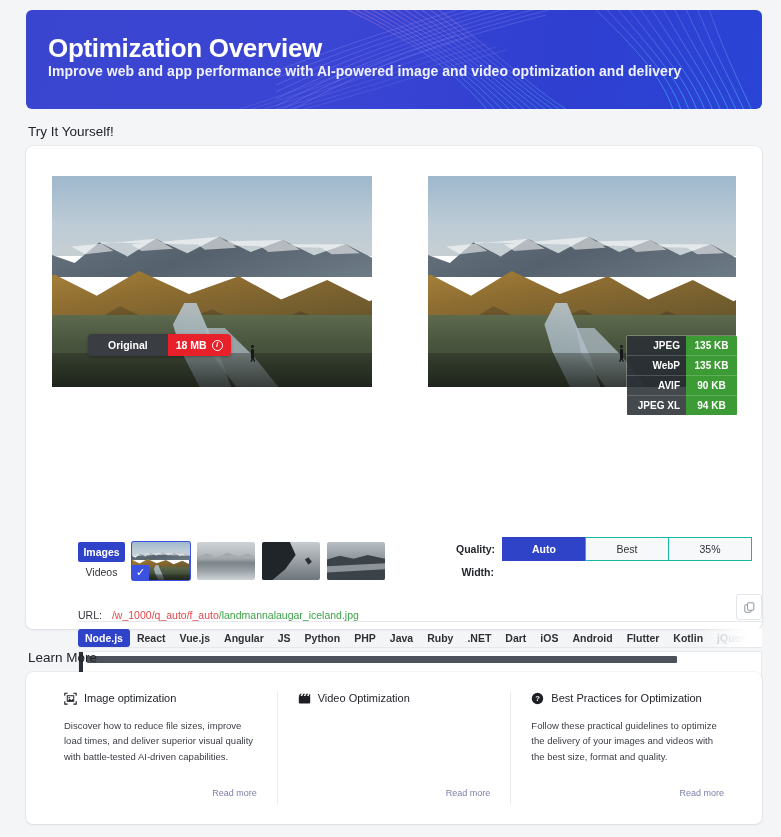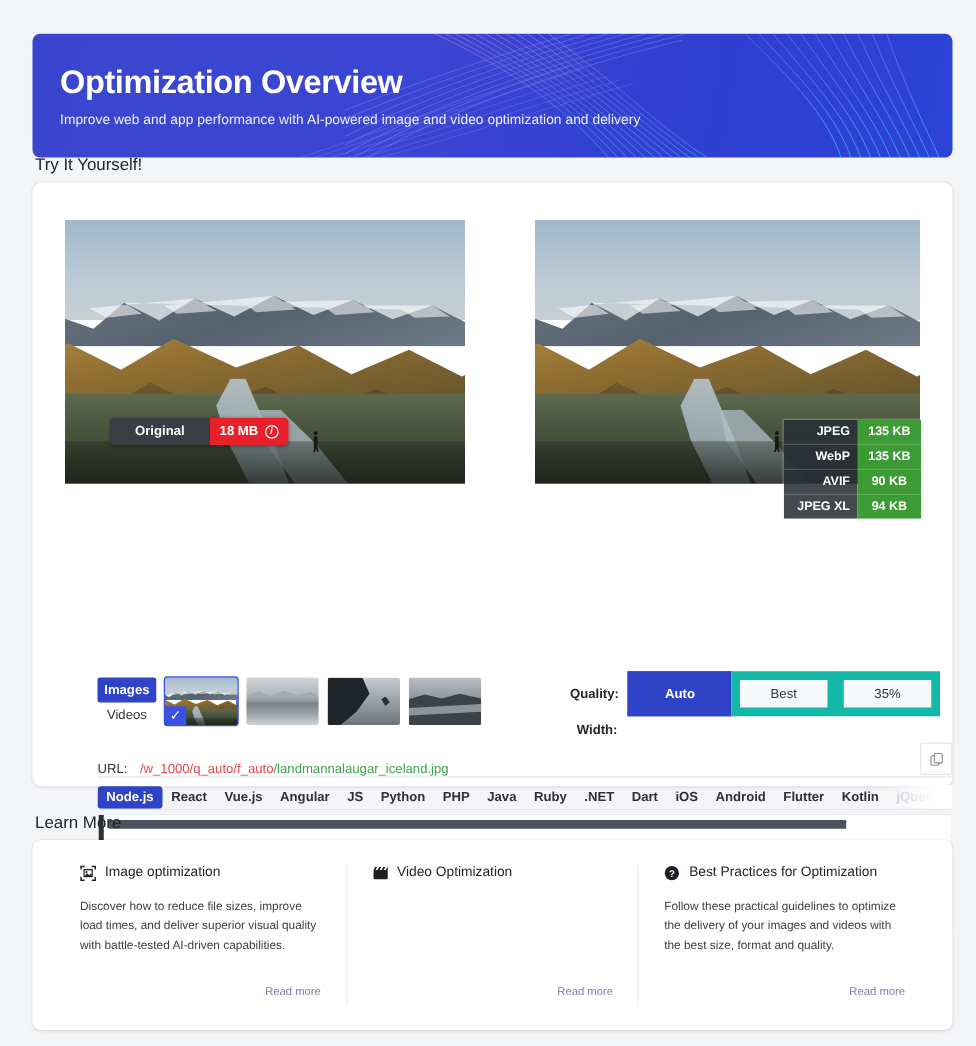--- a/index.html
+++ b/index.html
@@ -7,35 +7,36 @@
     width: 781px; height: 837px;
     background: #f4f5f7;
     font-family: "Liberation Sans", sans-serif;
     overflow: hidden;
   }
 
   .page { width: 781px; height: 837px; position: relative; }
 
   
   .hero {
-    position: absolute; left: 26px; top: 27px;
+    position: absolute; left: 26px; top: 10px;
     width: 736px; height: 99px;
     border-radius: 6px;
     background: linear-gradient(100deg, #3a45cf 0%, #3b45d4 42%, #2f3fd0 72%, #2a44d6 100%);
     overflow: hidden;
   }
   .hero-deco { position: absolute; inset: 0; }
   .hero-text { position: relative; z-index: 3; padding: 24px 0 0 22px; }
   .hero-title {
     color: #ffffff; font-size: 26px; font-weight: bold;
     letter-spacing: -0.3px; line-height: 1.1;
   }
   .hero-sub {
-    color: #eef0ff; font-size: 11px; margin-top: 10px;
+    color: #eef0ff; font-size: 14px; 
     letter-spacing: 0.05px;
+    font-weight: bold;
   }
 
   
   .section-heading {
     position: absolute; left: 28px;
     font-size: 13.5px; color: #22242a; font-weight: normal;
   }
   #try-heading { top: 124px; }
   #learn-heading { top: 650px; }
 
@@ -179,21 +180,21 @@
   
   .controls { position: absolute; left: 430px; top: 391px; }
   .ctrl-row { display: flex; align-items: center; margin-bottom: 5px; }
   .ctrl-label {
     width: 47px; text-align: right; padding-right: 9px;
     font-size: 10.5px; font-weight: bold; color: #22252b;
   }
   .seg { display: flex; }
   .seg-btn {
     width: 84px; text-align: center; font-size: 10.5px;
-    padding: 5px 16px; border: 7px solid #14b8a6;
+    padding: 5px 16px; border: 1px solid #14b8a6;
     background: #f7f8fa; color: #2f3136; margin-left: -1px;
   }
   .seg-btn.active {
     background: #2f43c8; color: #fff; border-color: #2f43c8; font-weight: bold;
   }
 
   
   .url-bar {
     position: absolute; left: 52px; top: 450px; width: 684px; height: 26px;
     display: flex; align-items: flex-end;

